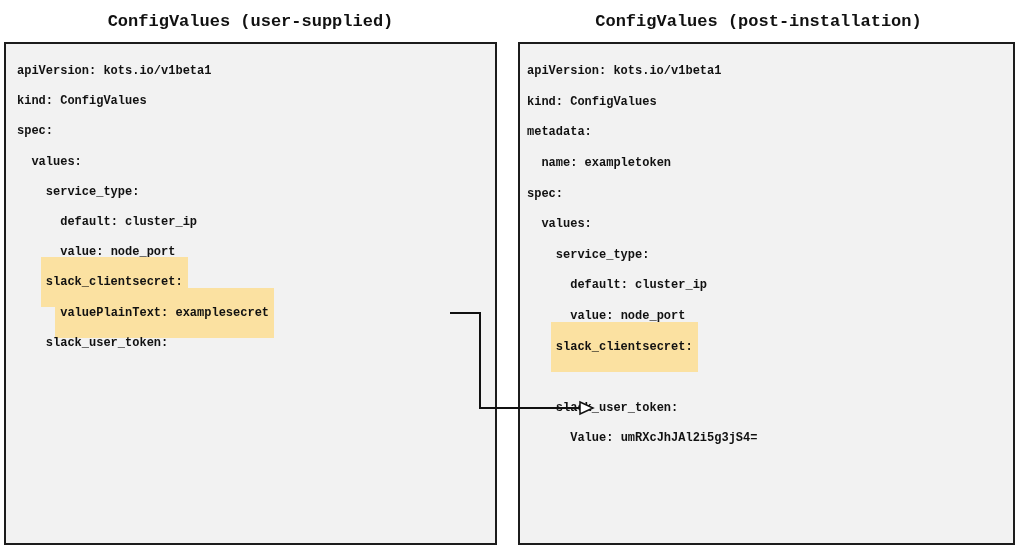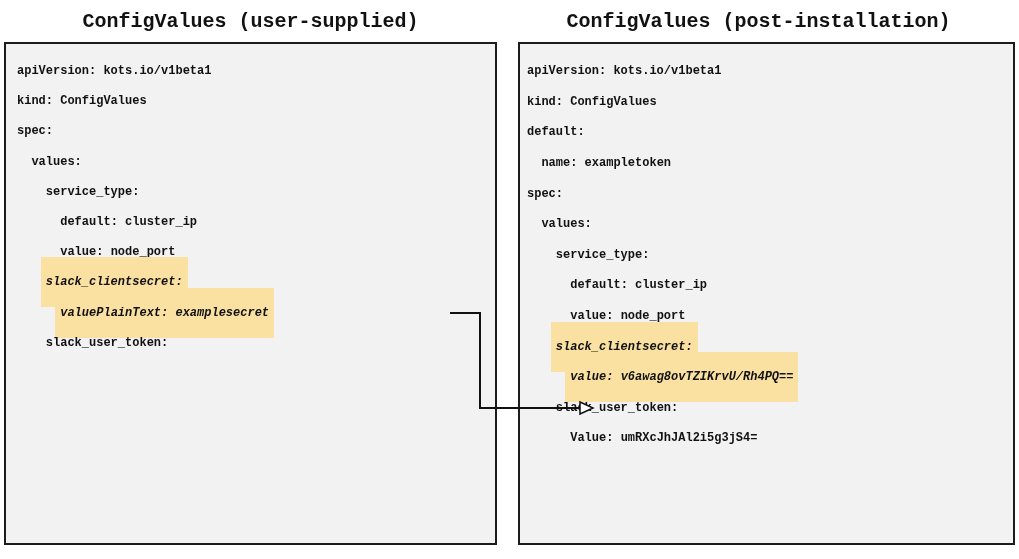--- a/index.html
+++ b/index.html
@@ -17,21 +17,21 @@
     font-family:"Liberation Mono","DejaVu Sans Mono",monospace;
     color:var(--text);
     overflow:hidden;
     position:relative;
   }
   .canvas{position:absolute;inset:0;}
   .panel-title{
     position:absolute;
     top:8px;
     height:28px;
-    font-size:20px;
+    font-size:17px;
     font-weight:bold;
     text-align:center;
     white-space:pre;
     line-height:28px;
   }
   #title-0{left:4px;width:493px;}
   #title-1{left:510px;width:497px;}
   .panel{
     position:absolute;
     top:42px;
@@ -47,21 +47,20 @@
     white-space:pre;
     font-size:12px;
     font-weight:bold;
   }
   #panel-0 .line{height:30.2px;}
   #panel-1 .line{height:30.6px;}
   .hl{
     background:var(--hl);
     padding:18px 5px;
     margin:0 -5px;
-    font-style:italic;
   }
   .arrow-overlay{
     position:absolute;
     left:0;top:0;
     width:1019px;height:559px;
     pointer-events:none;
   }
 </style>
 </head>
 <body>
@@ -81,29 +80,29 @@
       <div class="line"><span>      </span><span>default: cluster_ip</span></div>
       <div class="line"><span>      </span><span>value: node_port</span></div>
       <div class="line"><span>    </span><span class="hl">slack_clientsecret:</span></div>
       <div class="line"><span>      </span><span class="hl">valuePlainText: examplesecret</span></div>
       <div class="line"><span>    </span><span>slack_user_token:</span></div>
     </div>
 
   <div class="panel" id="panel-1">
       <div class="line"><span></span><span>apiVersion: kots.io/v1beta1</span></div>
       <div class="line"><span></span><span>kind: ConfigValues</span></div>
-      <div class="line"><span></span><span>default:</span></div>
+      <div class="line"><span></span><span>metadata:</span></div>
       <div class="line"><span>  </span><span>name: exampletoken</span></div>
       <div class="line"><span></span><span>spec:</span></div>
       <div class="line"><span>  </span><span>values:</span></div>
       <div class="line"><span>    </span><span>service_type:</span></div>
       <div class="line"><span>      </span><span>default: cluster_ip</span></div>
       <div class="line"><span>      </span><span>value: node_port</span></div>
       <div class="line"><span>    </span><span class="hl">slack_clientsecret:</span></div>
-      <div class="line"><span>      </span><span class="hl">value: v6awag8ovTZIKrvU/Rh4PQ==</span></div>
+      <div class="line"><span>      </span></div>
       <div class="line"><span>    </span><span>slack_user_token:</span></div>
       <div class="line"><span>      </span><span>Value: umRXcJhJAl2i5g3jS4=</span></div>
     </div>
 
   <svg class="arrow-overlay" viewBox="0 0 1019 559">
     <path d="M450 313 H480 V408 H580" fill="none" stroke="#111111" stroke-width="2"></path>
     <polygon points="580,402 593,408 580,414" fill="#ffffff" stroke="#111111" stroke-width="1.5"></polygon>
   </svg>
 
 </div>

